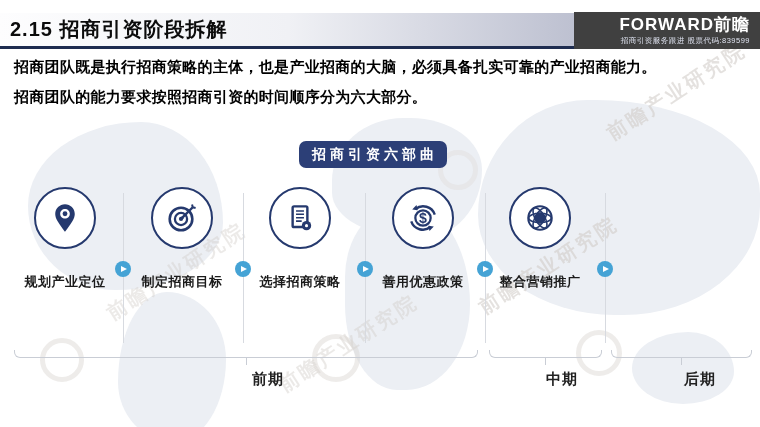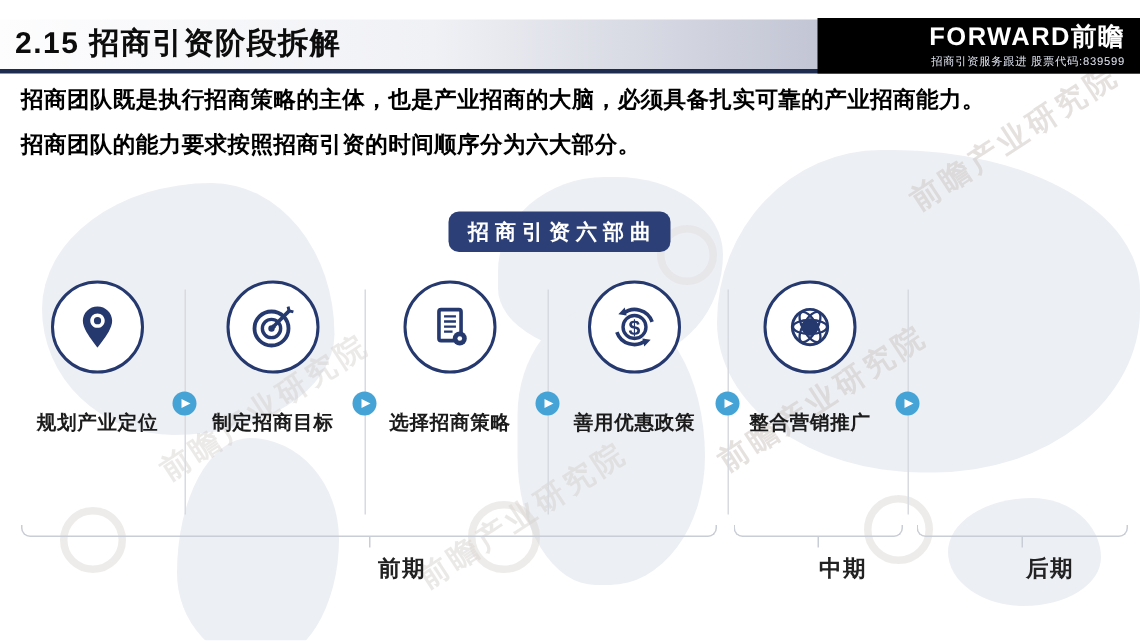--- a/index.html
+++ b/index.html
@@ -34,22 +34,22 @@
   .header-bar{
     position:absolute;left:0;top:13px;width:760px;height:33px;z-index:2;
     background:linear-gradient(90deg,#fdfdfe 0%,#f0f1f5 38%,#c2c5d4 72%,#9ea3ba 100%);
     border-bottom:3px solid #1e2c50;
   }
   .page-title{
     margin:0;line-height:33px;padding-left:10px;
     font-size:20px;font-weight:800;color:#0c0c0c;letter-spacing:1px;
   }
   .logo-box{
-    position:absolute;right:0;top:12px;width:215px;height:37px;z-index:3;
-    background:#000000;color:#ffffff;text-align:right;box-sizing:border-box;
+    position:absolute;right:0;top:12px;width:186px;height:37px;z-index:3;
+    background:#404040;color:#ffffff;text-align:right;box-sizing:border-box;
     padding:4px 10px 0 0;
   }
   .logo-brand{font-size:17px;font-weight:800;letter-spacing:1px;line-height:18px;}
   .logo-tagline{font-size:7.5px;letter-spacing:.5px;color:#dfe3f0;margin-top:2px;}
   
   .intro{position:absolute;left:14px;top:57px;width:732px;z-index:2;}
   .intro p{margin:0 0 10px 0;font-size:15px;font-weight:bold;color:#000000;letter-spacing:.3px;line-height:20px;}
   
   .banner-pill{
     position:absolute;left:299px;top:141px;width:148px;height:27px;z-index:2;

